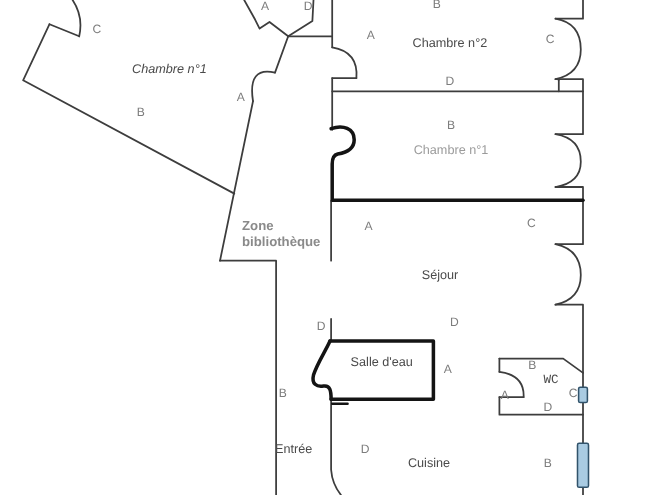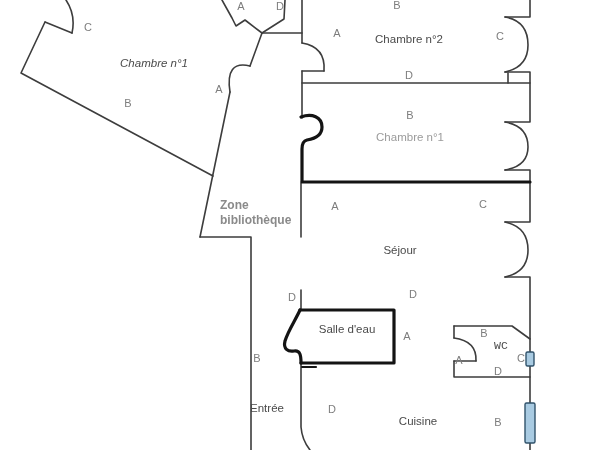--- a/index.html
+++ b/index.html
@@ -110,16 +110,16 @@
       <div class="label room" style="left: 347px; top: 330px;">Salle d'eau</div>
       <div class="label letter" style="left: 407px; top: 336px;">A</div>
       <div class="label letter" style="left: 257px; top: 358px;">B</div>
       <div class="label letter" style="left: 484px; top: 333px;">B</div>
       <div class="label room" style="left: 501px; top: 346px; font-family: Liberation Mono, monospace;">WC</div>
       <div class="label letter" style="left: 459px; top: 360px;">A</div>
       <div class="label letter" style="left: 521px; top: 358px;">C</div>
       <div class="label letter" style="left: 498px; top: 371px;">D</div>
       <div class="label room" style="left: 267px; top: 409px;">Entrée</div>
       <div class="label letter" style="left: 332px; top: 409px;">D</div>
-      <div class="label room" style="left: 418px; top: 422px;">Cuisine</div>
+      <div class="label room" style="left: 390px; top: 422px;">Cuisine</div>
       <div class="label letter" style="left: 498px; top: 422px;">B</div>
     </div>
 </div>
 
 </body></html>

